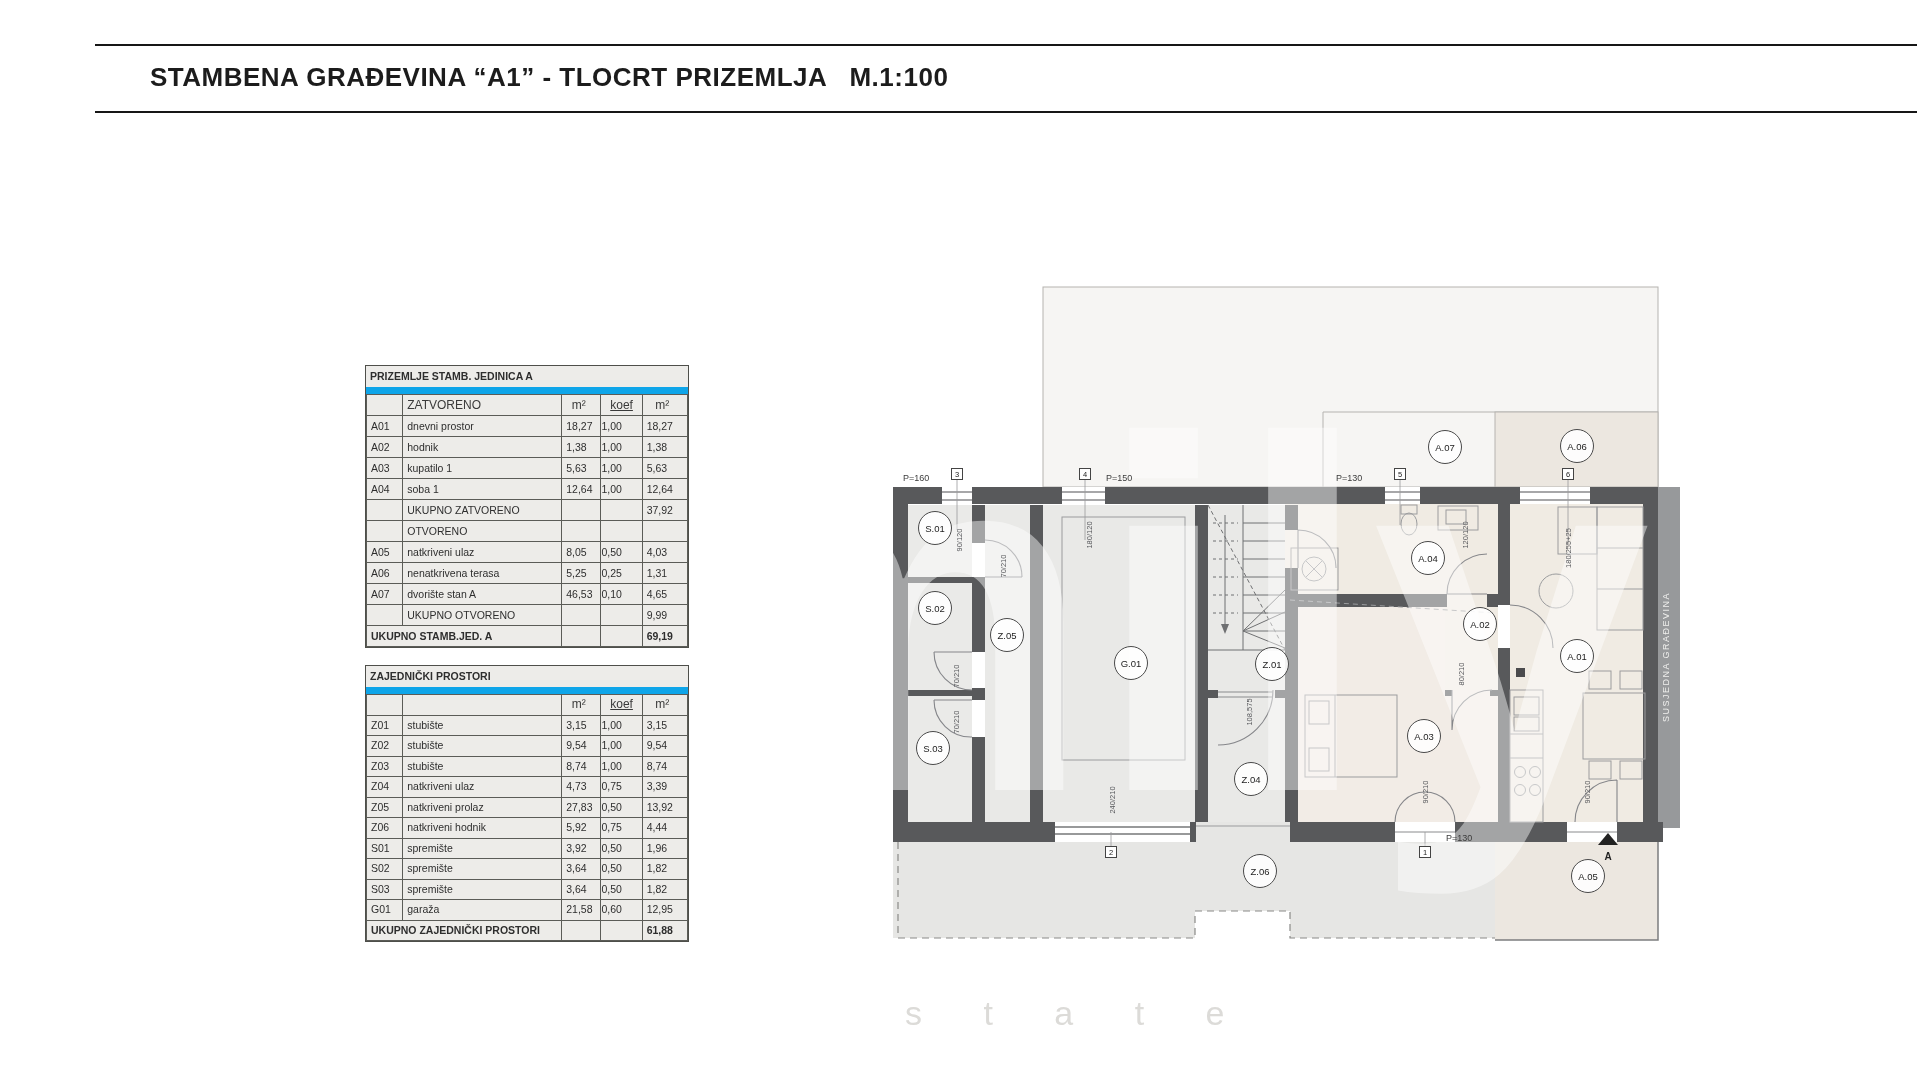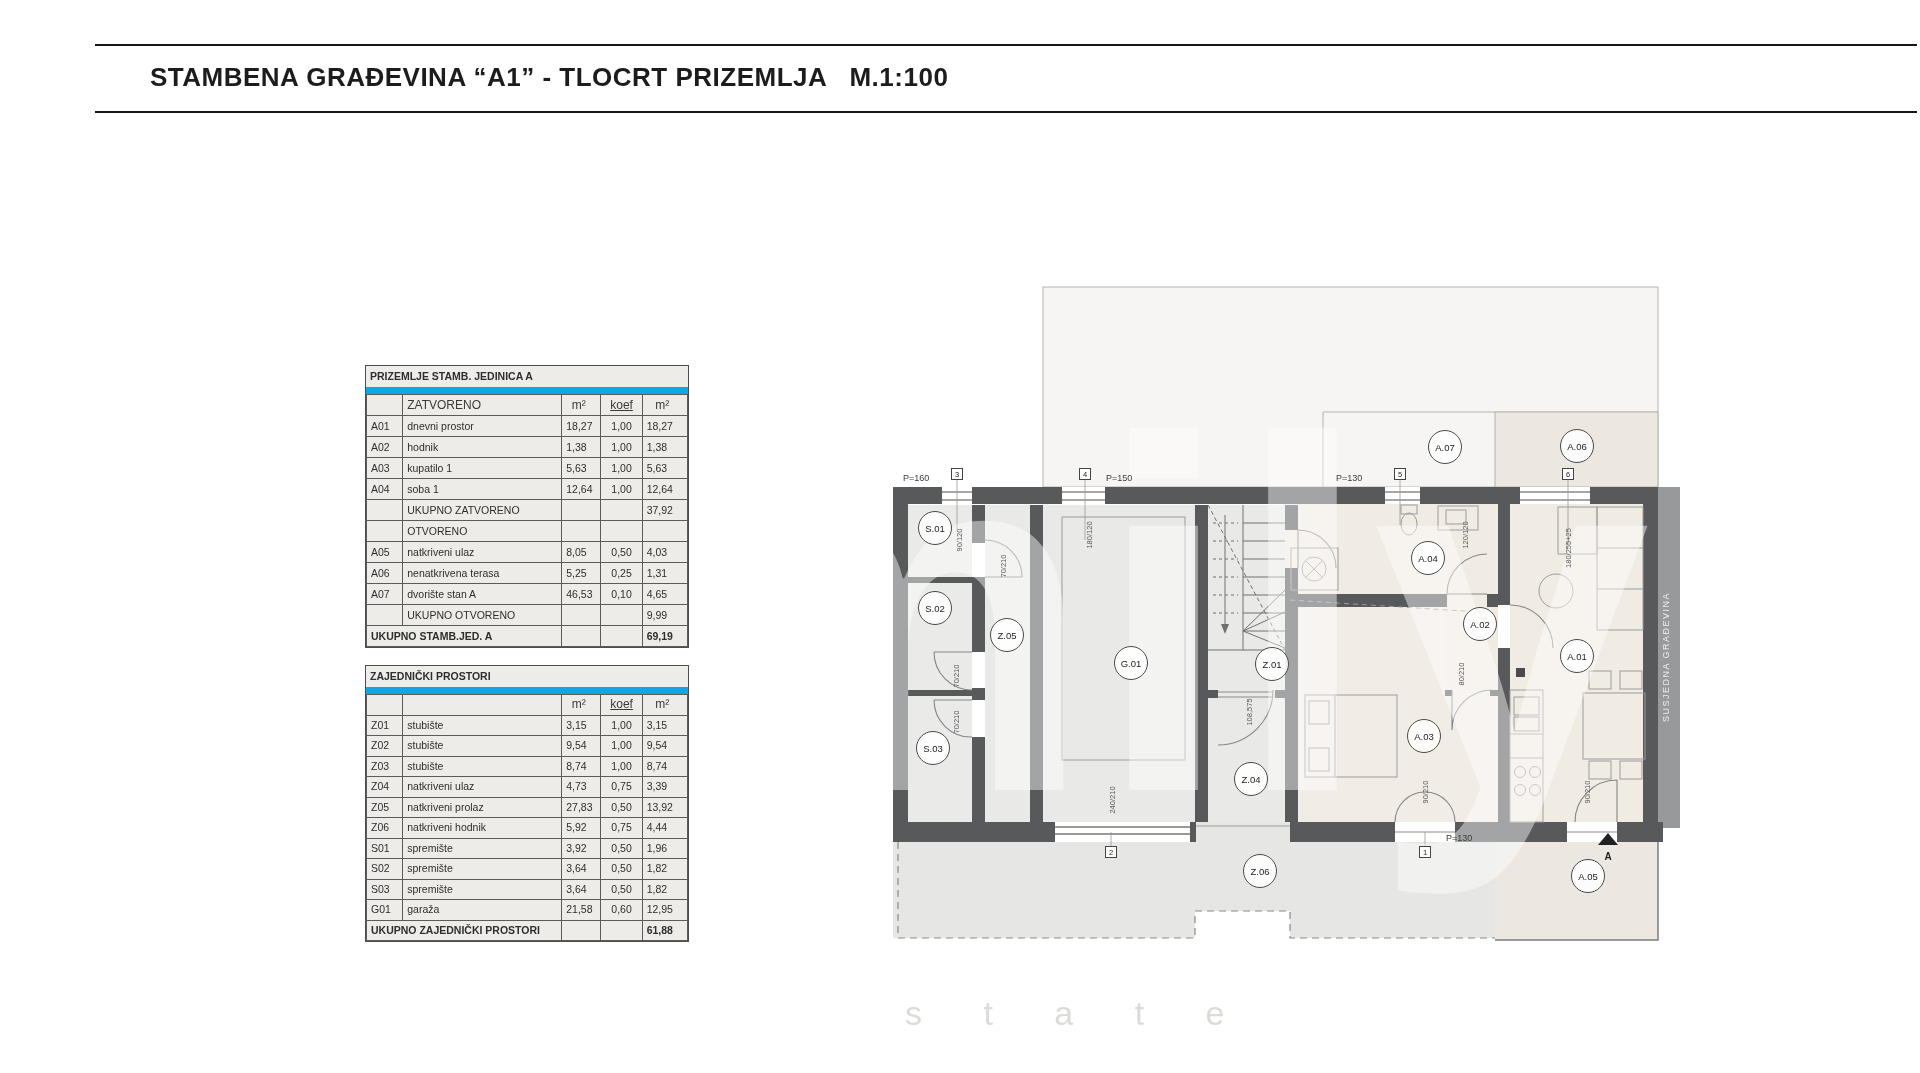--- a/index.html
+++ b/index.html
@@ -16,21 +16,21 @@
   .tbl-title{height:21px;line-height:21px;padding-left:4px;font-size:10.5px;font-weight:bold;
              border-bottom:7px solid #0ea5e9;background:#edece9;white-space:nowrap;overflow:hidden;}
   table{border-collapse:collapse;table-layout:fixed;width:100%;}
   td{border:1px solid #5b5c57;font-size:10.5px;padding:0 0 0 4px;white-space:nowrap;overflow:hidden;
      height:20px;line-height:11px;background:#edece9;}
   #tbl2 td{height:19.5px;}
   col.c-code{width:36px;} col.c-name{width:158px;} col.c-m2{width:39px;} col.c-koef{width:41px;} col.c-res{width:45px;}
   tr.colhdr td{font-size:12px;color:#3a3a3a;}
   tr.colhdr td.n-m2,tr.colhdr td.n-res{text-align:center;padding:0 5px 0 0;}
   tr.colhdr td.n-koef{text-align:center;padding:0;text-decoration:underline;}
-  td.n-koef{text-align:center;padding:0;}
+  td.n-koef{padding:0;}
   tr.total td{font-weight:bold;}
   
   .lbl-circle{fill:#ffffff;fill-opacity:.88;stroke:#4a4a4a;stroke-width:1;}
   .lbl-text{font-size:9.5px;fill:#222;text-anchor:middle;font-family:"Liberation Sans",sans-serif;}
   .mk-rect{fill:#ffffff;stroke:#444;stroke-width:1;}
   .mk-text{font-size:7.5px;fill:#222;text-anchor:middle;font-family:"Liberation Sans",sans-serif;}
   .dim-text{font-size:9px;fill:#3c3c3c;font-family:"Liberation Sans",sans-serif;}
   .spec-text{font-size:7.5px;fill:#55565a;text-anchor:middle;font-family:"Liberation Sans",sans-serif;}
   .side-text{font-size:9px;fill:#f0f0ee;letter-spacing:1.5px;text-anchor:middle;font-family:"Liberation Sans",sans-serif;}
   .wm-big{font-size:500px;font-weight:bold;fill:#ffffff;fill-opacity:.45;text-anchor:middle;font-family:"Liberation Sans",sans-serif;}

